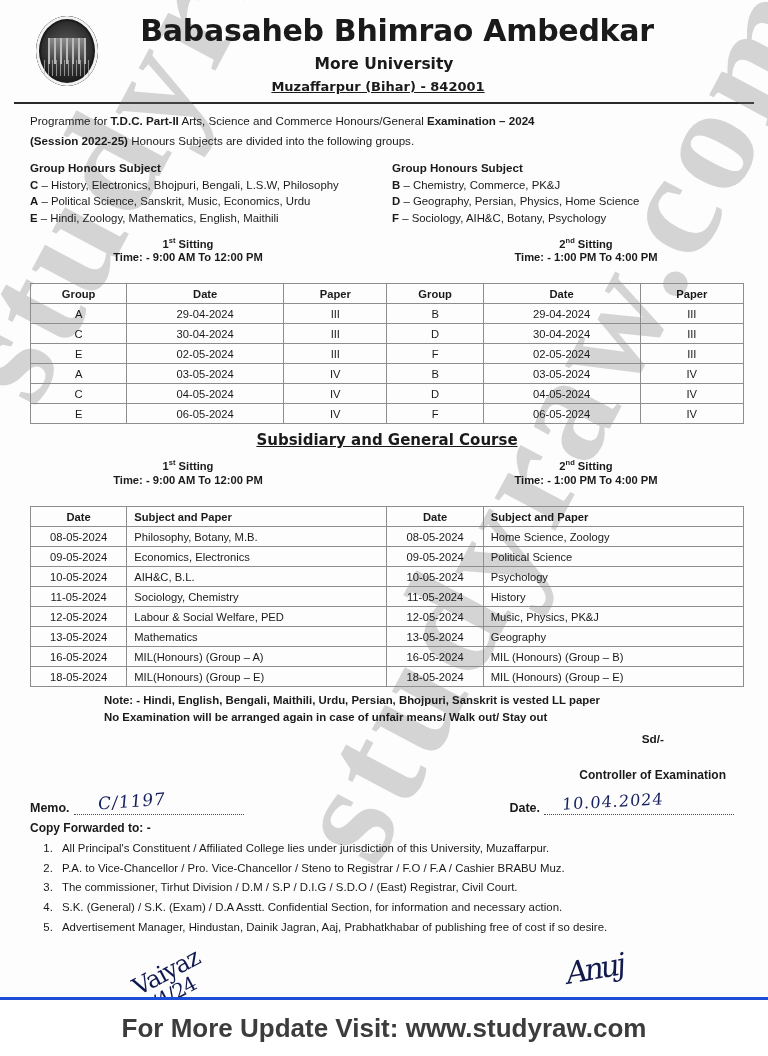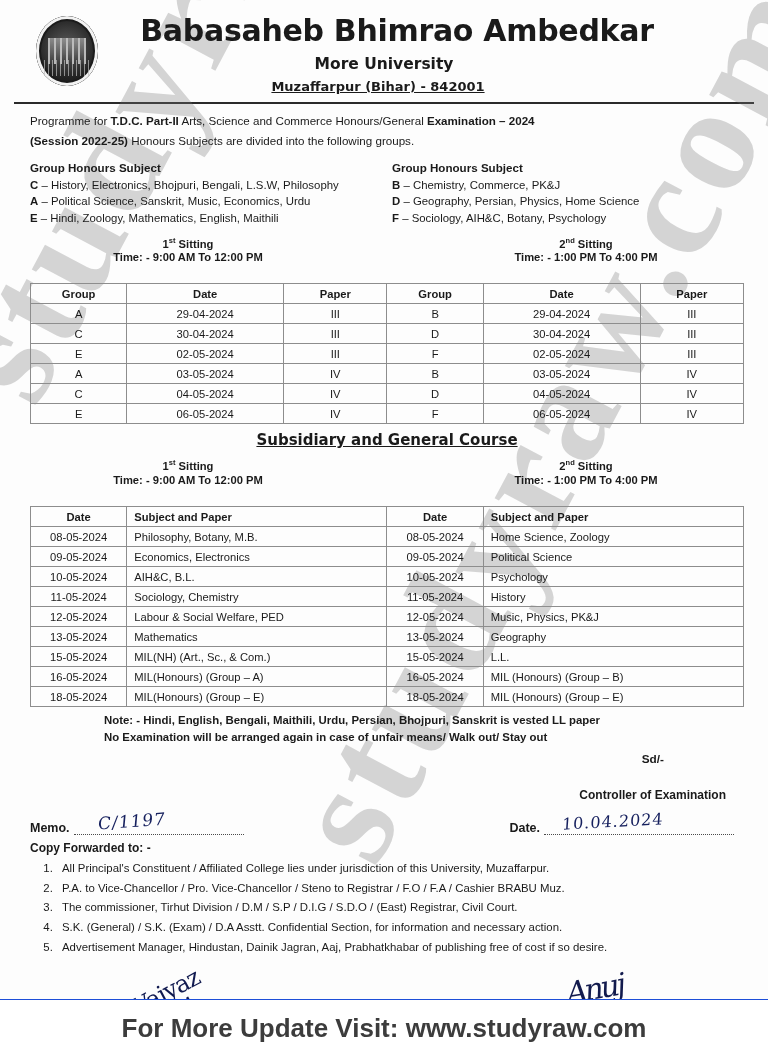--- a/index.html
+++ b/index.html
@@ -308,21 +308,21 @@
     position: absolute;
     left: 0;
     bottom: 0;
     width: 768px;
     height: 56px;
     background: #ffffff;
     display: flex;
     align-items: center;
     justify-content: center;
     z-index: 20;
-    border-top: 1px solid #1d4ed8;
+    border-top: 3px solid #1d4ed8;
   }
   .footer-text {
     font-size: 26px;
     font-weight: 700;
     color: #3c3c3c;
     font-family: "Liberation Sans", sans-serif;
   }
 </style>
 </head>
 <body>
@@ -531,26 +531,20 @@
           <td class="date">12-05-2024</td>
           <td class="subj">Music, Physics, PK&amp;J</td>
         </tr>
         <tr>
           <td class="date">13-05-2024</td>
           <td class="subj">Mathematics</td>
           <td class="date">13-05-2024</td>
           <td class="subj">Geography</td>
         </tr>
         <tr>
-          <td class="date">15-05-2024</td>
-          <td class="subj">MIL(NH) (Art., Sc., &amp; Com.)</td>
-          <td class="date">15-05-2024</td>
-          <td class="subj">L.L.</td>
-        </tr>
-        <tr>
           <td class="date">16-05-2024</td>
           <td class="subj">MIL(Honours) (Group – A)</td>
           <td class="date">16-05-2024</td>
           <td class="subj">MIL (Honours) (Group – B)</td>
         </tr>
         <tr>
           <td class="date">18-05-2024</td>
           <td class="subj">MIL(Honours) (Group – E)</td>
           <td class="date">18-05-2024</td>
           <td class="subj">MIL (Honours) (Group – E)</td>

